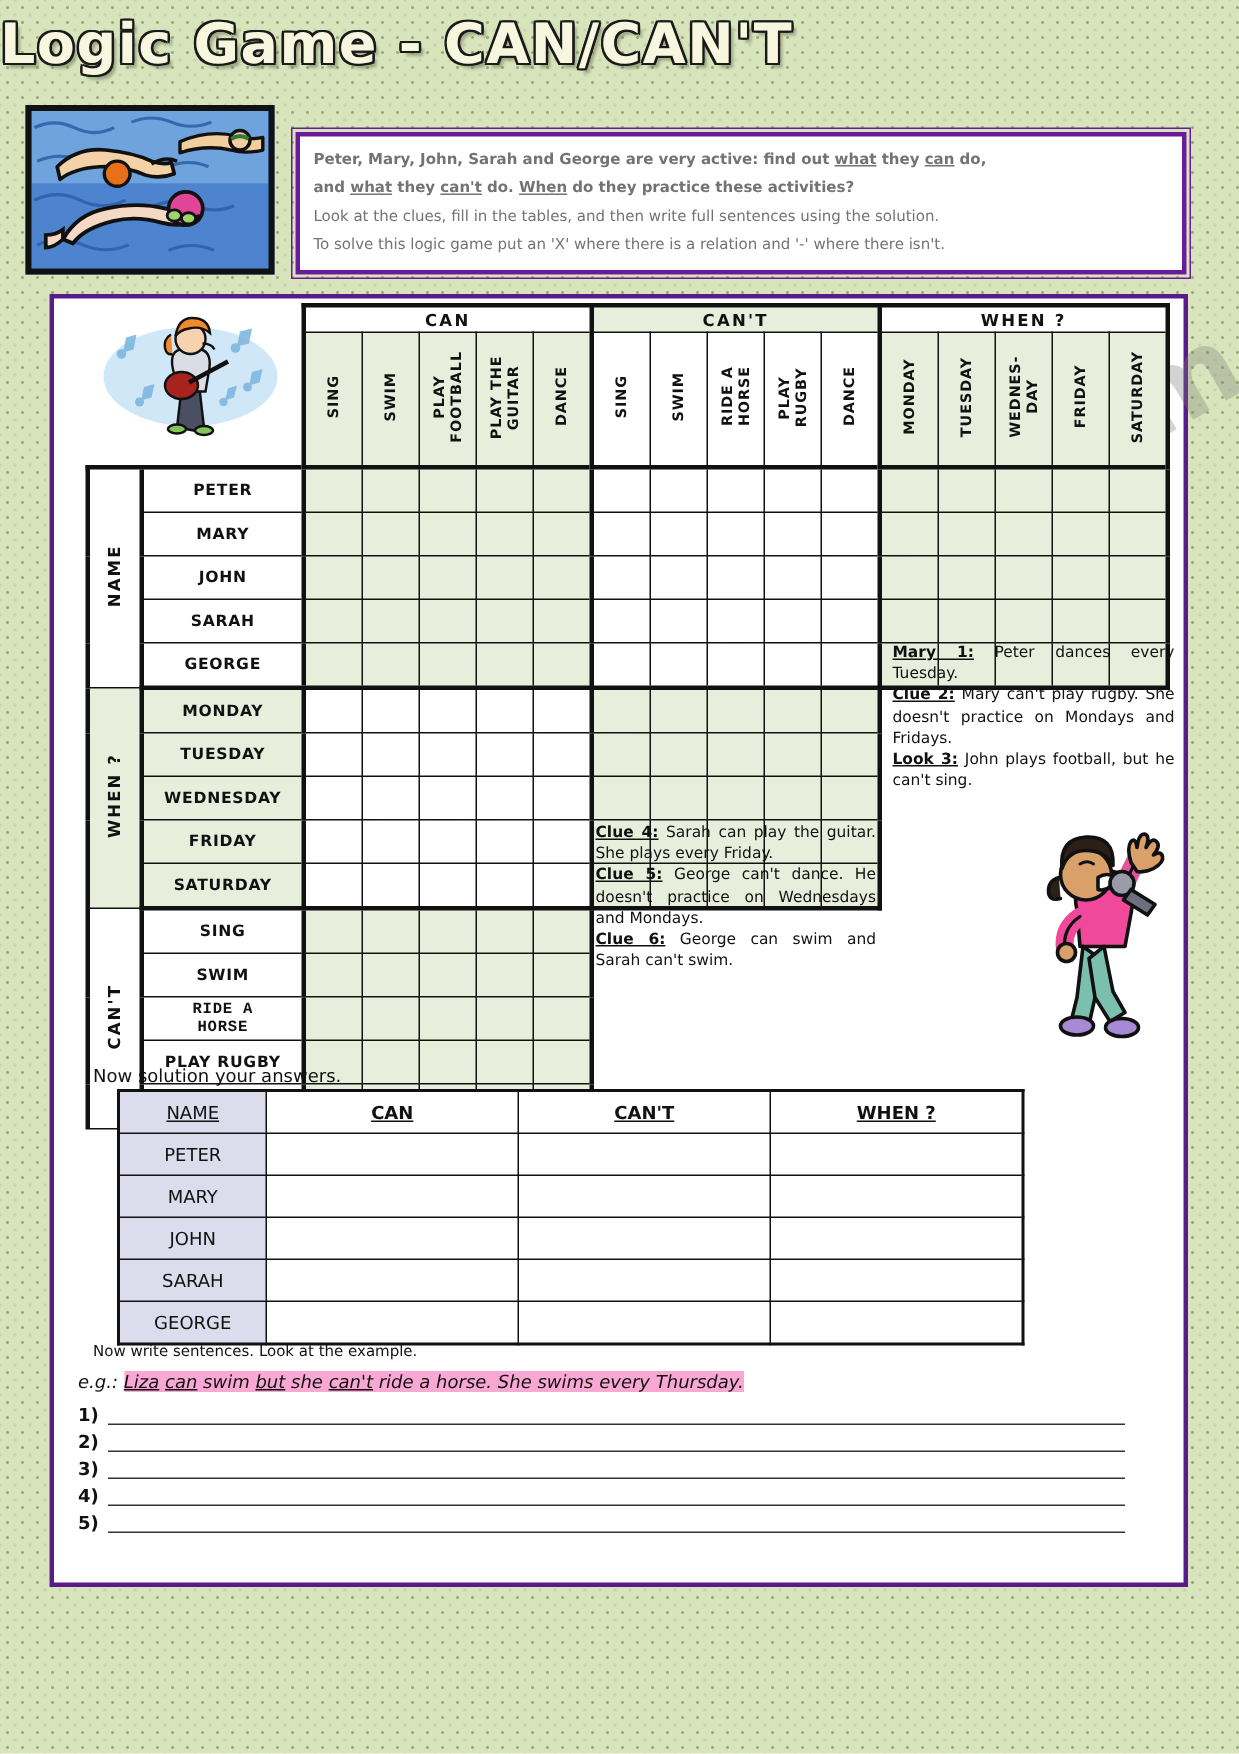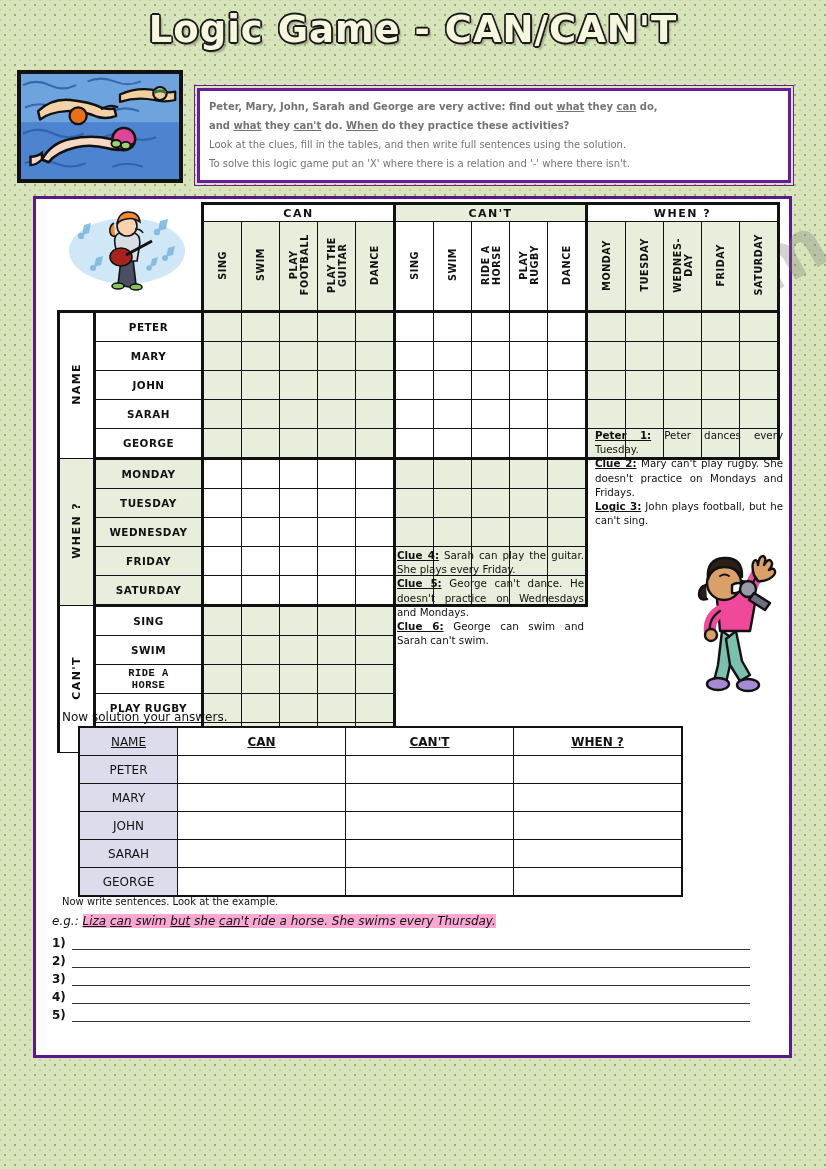--- a/index.html
+++ b/index.html
@@ -8,21 +8,21 @@
     font-family:"Liberation Sans", sans-serif;
     background-color:#d8e4bc;
     background-image:
       radial-gradient(circle, #9aad74 0.9px, transparent 1px),
       radial-gradient(circle, #c3d2a2 0.9px, transparent 1px);
     background-size:10px 10px, 10px 10px;
     background-position:0 0, 5px 5px;
   }
 
   
-  #title-wrap{position:absolute;left:0;top:8px;width:826px;text-align:center;}
+  #title-wrap{position:absolute;left:0;top:8px;width:826px;}
   #title{
     display:inline-block;
     font-family:"DejaVu Sans", sans-serif;
     font-size:37px;font-weight:bold;letter-spacing:1px;
     color:#f7f7e0;
     text-shadow:
       -1.4px -1.4px 0 #1a1a1a, 1.4px -1.4px 0 #1a1a1a,
       -1.4px  1.4px 0 #1a1a1a, 1.4px  1.4px 0 #1a1a1a,
        0 -1.6px 0 #1a1a1a, 0 1.6px 0 #1a1a1a,
       -1.6px 0 0 #1a1a1a, 1.6px 0 0 #1a1a1a,
@@ -465,23 +465,23 @@
       <td class="cell green thick-b"></td>
       <td class="cell green thick-b"></td>
       <td class="cell green thick-b thick-r"></td>
       <td class="none" colspan="10"></td>
     </tr>
   </tbody>
     </table>
 </div>
 
 <div class="clues" id="clues-a">
-  <div><span class="ct">Peter 1:</span><span> Peter dances every Tuesday.</span></div>
+  <div><span class="ct">Mary 1:</span><span> Peter dances every Tuesday.</span></div>
   <div><span class="ct">Clue 2:</span><span> Mary can't play rugby. She doesn't practice on Mondays and Fridays.</span></div>
-  <div><span class="ct">Logic 3:</span><span> John plays football, but he can't sing.</span></div>
+  <div><span class="ct">Look 3:</span><span> John plays football, but he can't sing.</span></div>
 </div>
 
 <div class="clues" id="clues-b">
   <div><span class="ct">Clue 4:</span><span> Sarah can play the guitar. She plays every Friday.</span></div>
   <div><span class="ct">Clue 5:</span><span> George can't dance. He doesn't practice on Wednesdays and Mondays.</span></div>
   <div><span class="ct">Clue 6:</span><span> George can swim and Sarah can't swim.</span></div>
 </div>
 
 <div id="singer-pic">
   <svg viewBox="0 0 96 148">

